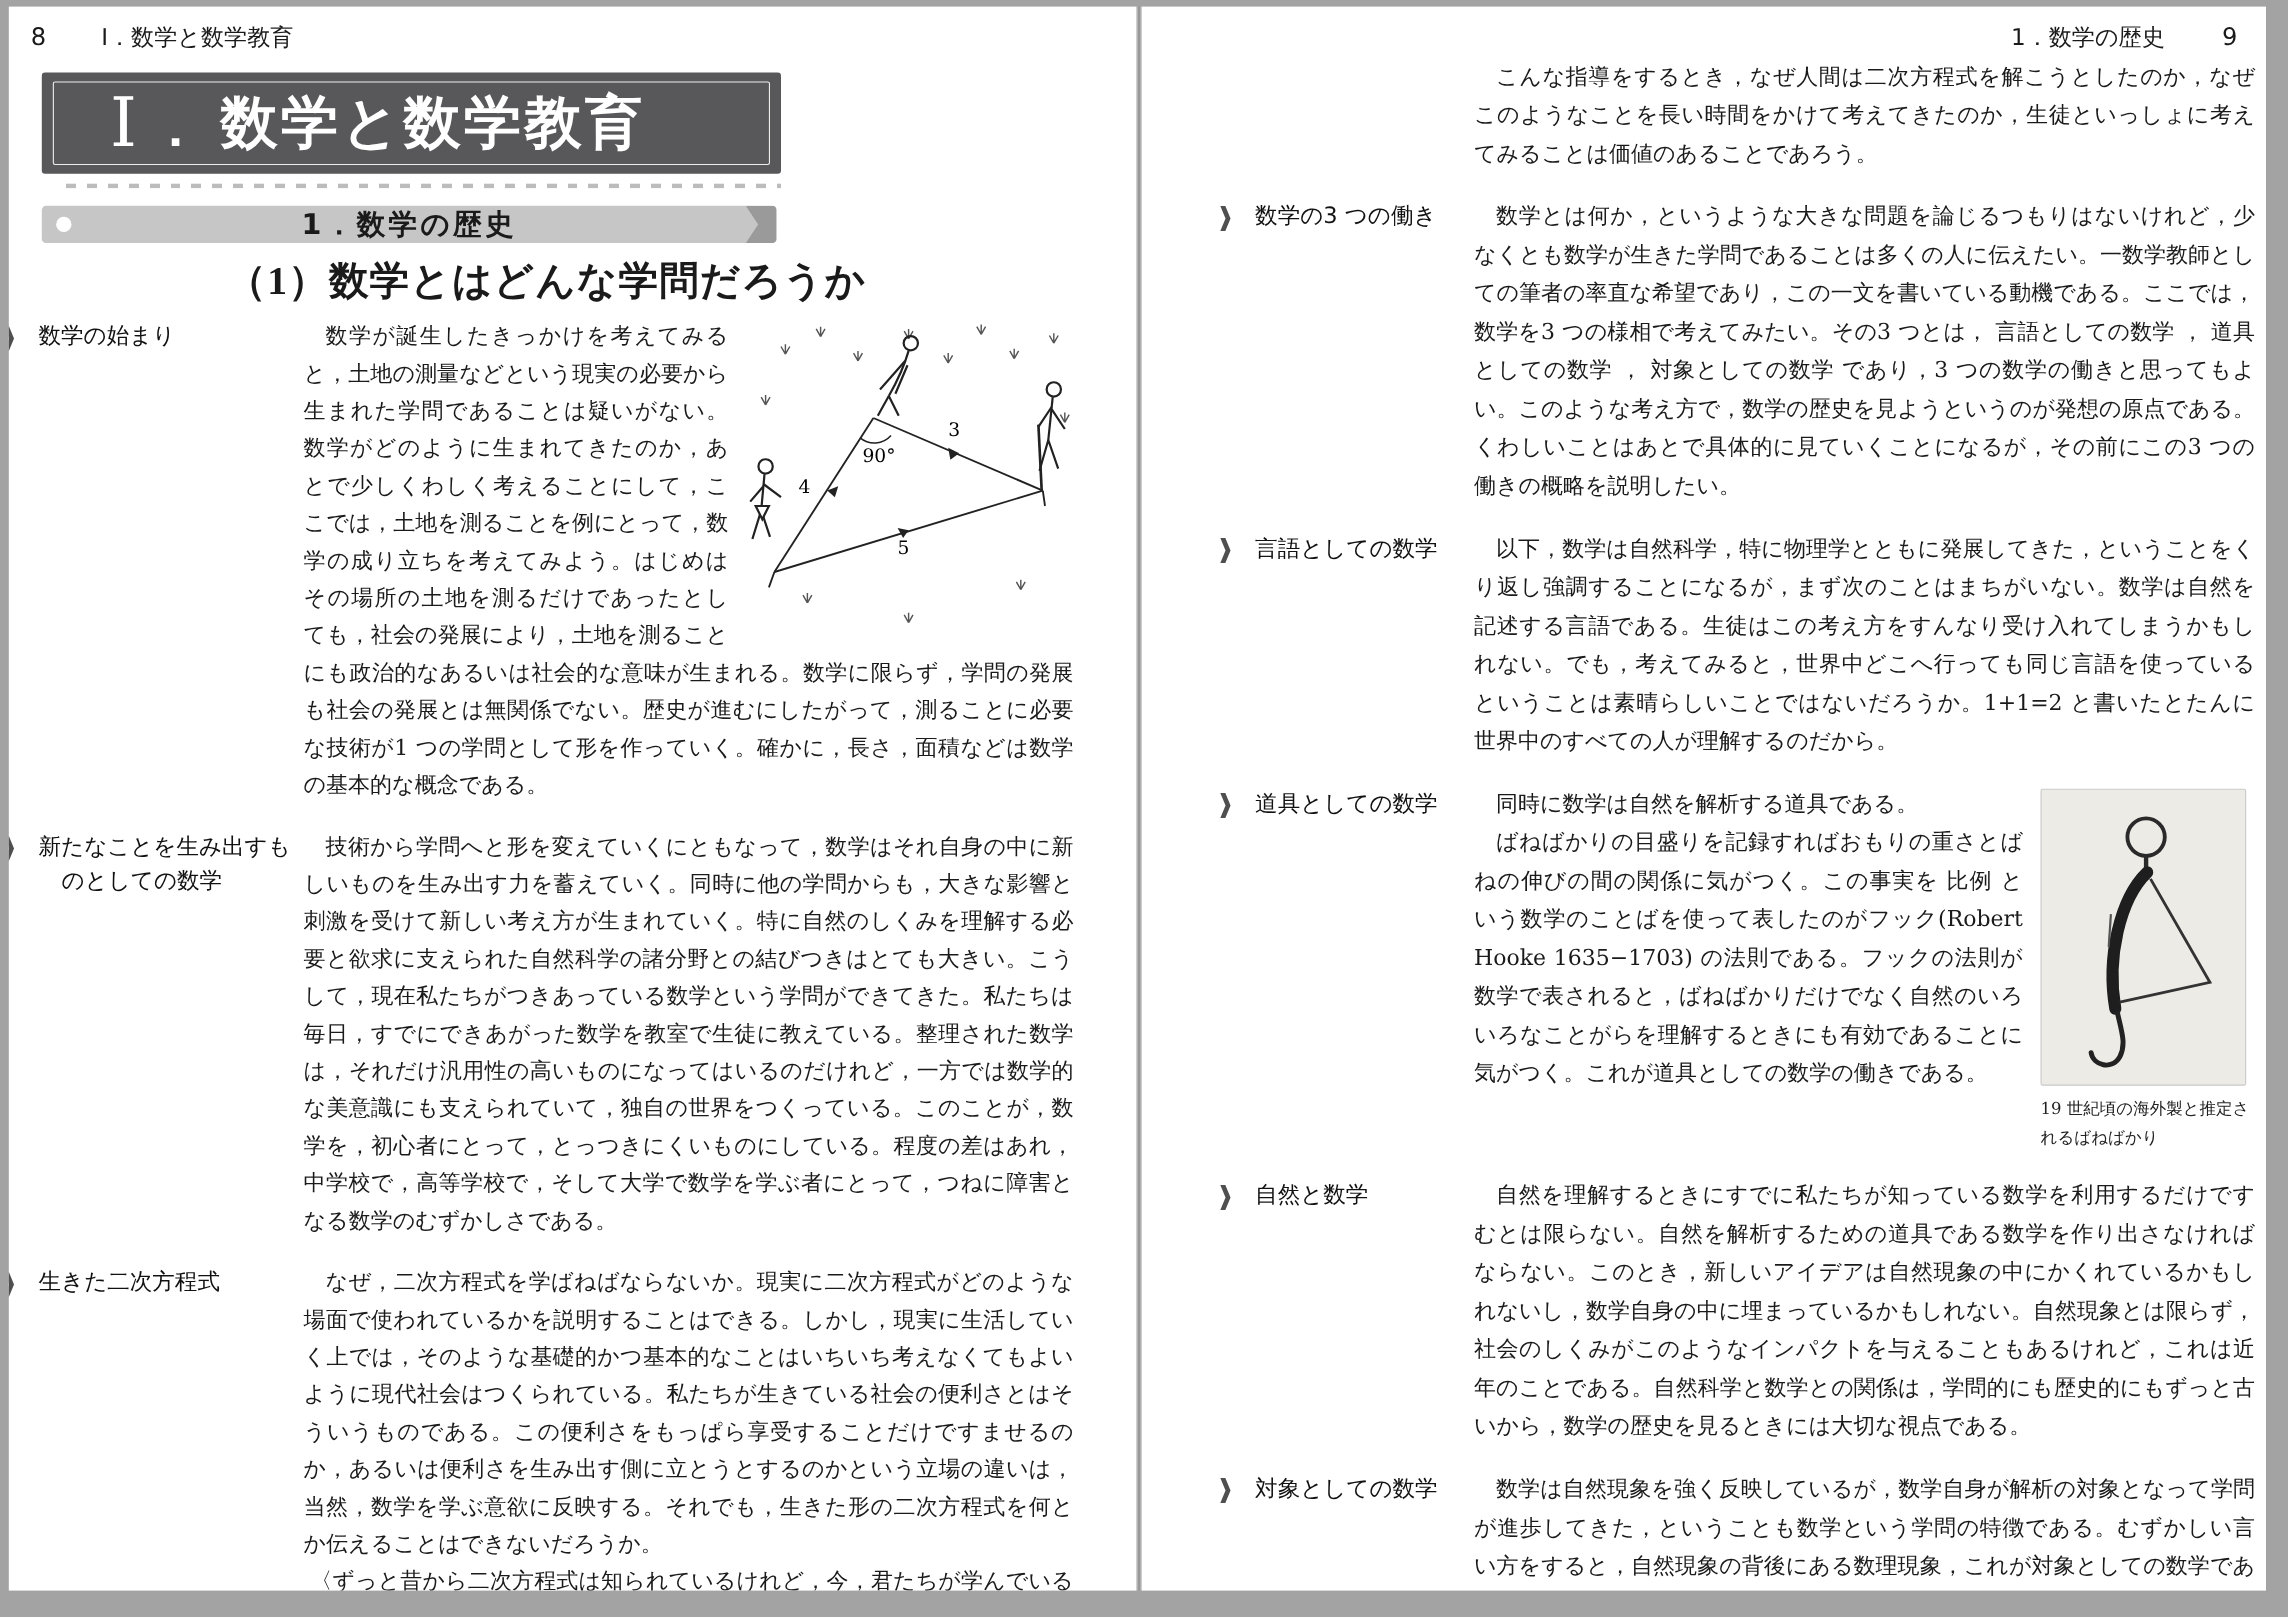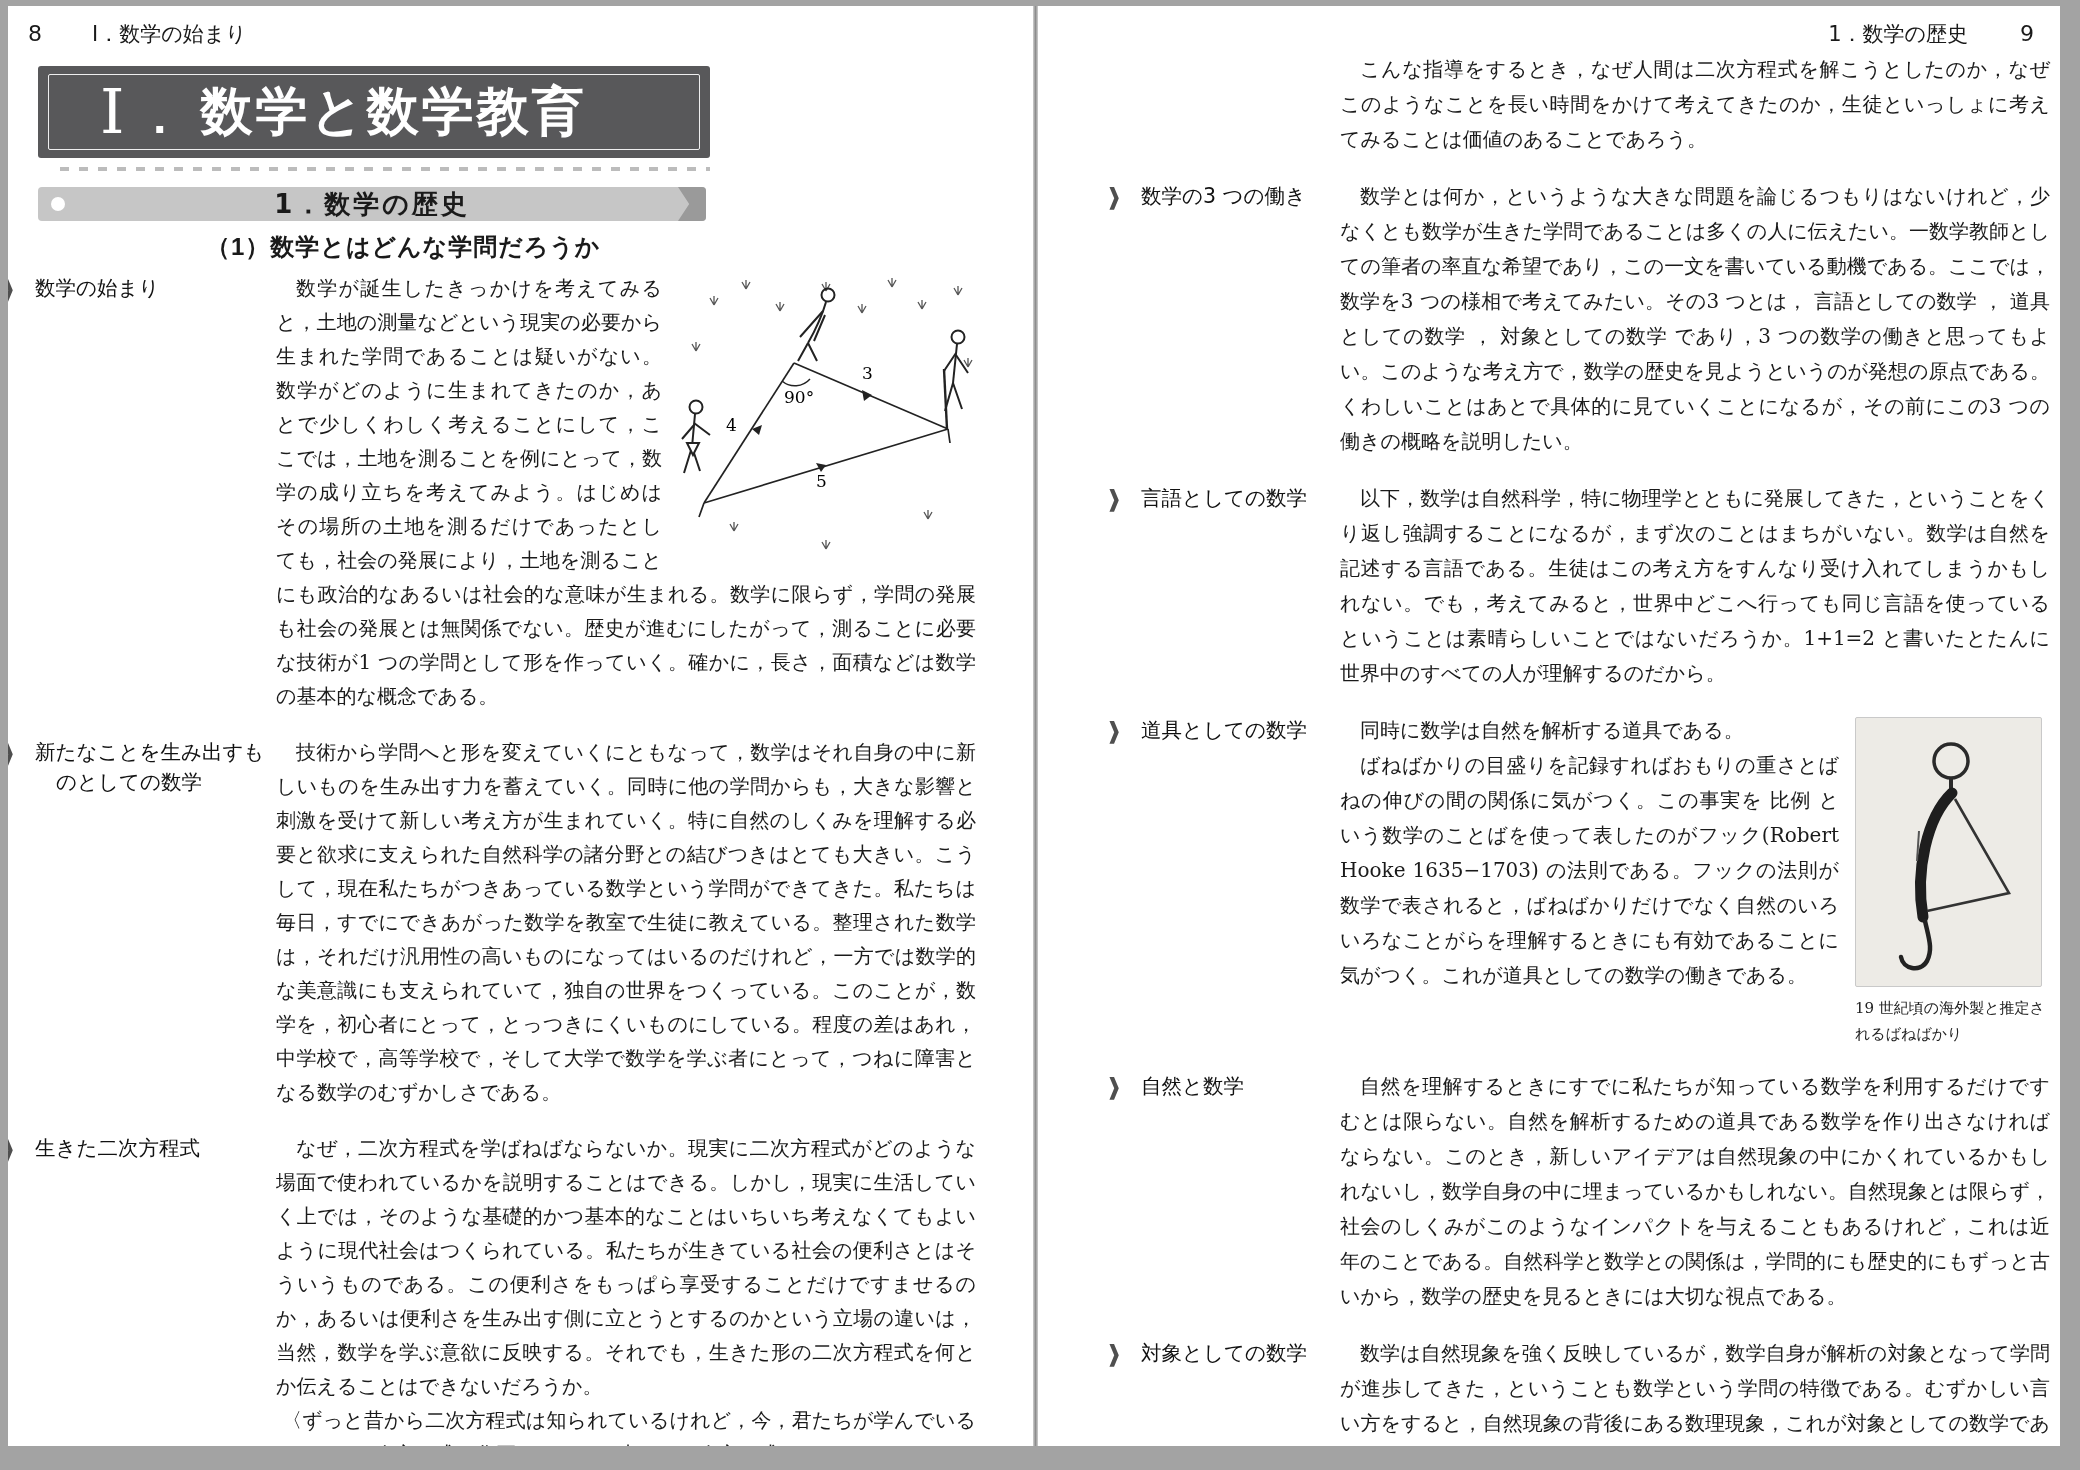--- a/index.html
+++ b/index.html
@@ -35,22 +35,22 @@
 
   
   .section-bar{position:relative;margin:16px 0 0 10px;width:668px;height:34px;
     background:#c6c6c6;border-radius:4px;display:flex;align-items:center;justify-content:center;}
   .section-bar .dot{position:absolute;left:13px;top:10px;width:14px;height:14px;border-radius:50%;background:#fff;}
   .section-bar .tag{position:absolute;right:0;top:0;width:28px;height:34px;background:#9a9a9a;
     clip-path:polygon(0 0,100% 0,100% 100%,0 100%,40% 50%);border-radius:0 4px 4px 0;}
   .section-title{font-family:"DejaVu Sans","Liberation Sans",sans-serif;
     font-size:26px;font-weight:bold;letter-spacing:3px;}
 
-  .subsection{font-family:Liberation Sans, sans-serif;
-    font-size:24px;font-weight:bold;margin:10px 0 8px 178px;letter-spacing:1px;}
+  .subsection{font-family:Liberation Serif, serif;
+    font-size:36px;font-weight:bold;margin:10px 0 8px 178px;letter-spacing:1px;}
 
   
   .row{display:grid;margin-top:22px;}
   .page-left .row{grid-template-columns:248px 700px;}
   .page-right .row{grid-template-columns:206px 710px;}
   .row.first{margin-top:0;}
   .mnote{display:block;padding-left:28px;text-indent:-28px;
     font-family:"DejaVu Sans","Liberation Sans",sans-serif;
     font-size:20.5px;line-height:30px;color:#111;margin-top:2px;}
   .marker{color:#4f4f4f;font-weight:bold;font-size:19px;margin-right:7px;display:inline-block;transform:scaleY(1.2);}
@@ -69,21 +69,21 @@
   svg text{font-family:"DejaVu Serif","Liberation Serif",serif;}
 </style>
 </head>
 <body>
 
 <div class="spread">
 
   <div class="page page-left">
     <div class="pg-header">
       <span class="pg-num">8</span>
-      <span>Ⅰ．数学の始まり</span>
+      <span>Ⅰ．数学と数学教育</span>
     </div>
 
     <div class="banner">
       <span class="inner-border"></span>
       <span class="ch-numeral">Ⅰ．</span>
       <span class="ch-title">数学と数学教育</span>
     </div>
     <div class="dash-line"></div>
 
     <div class="section-bar">

